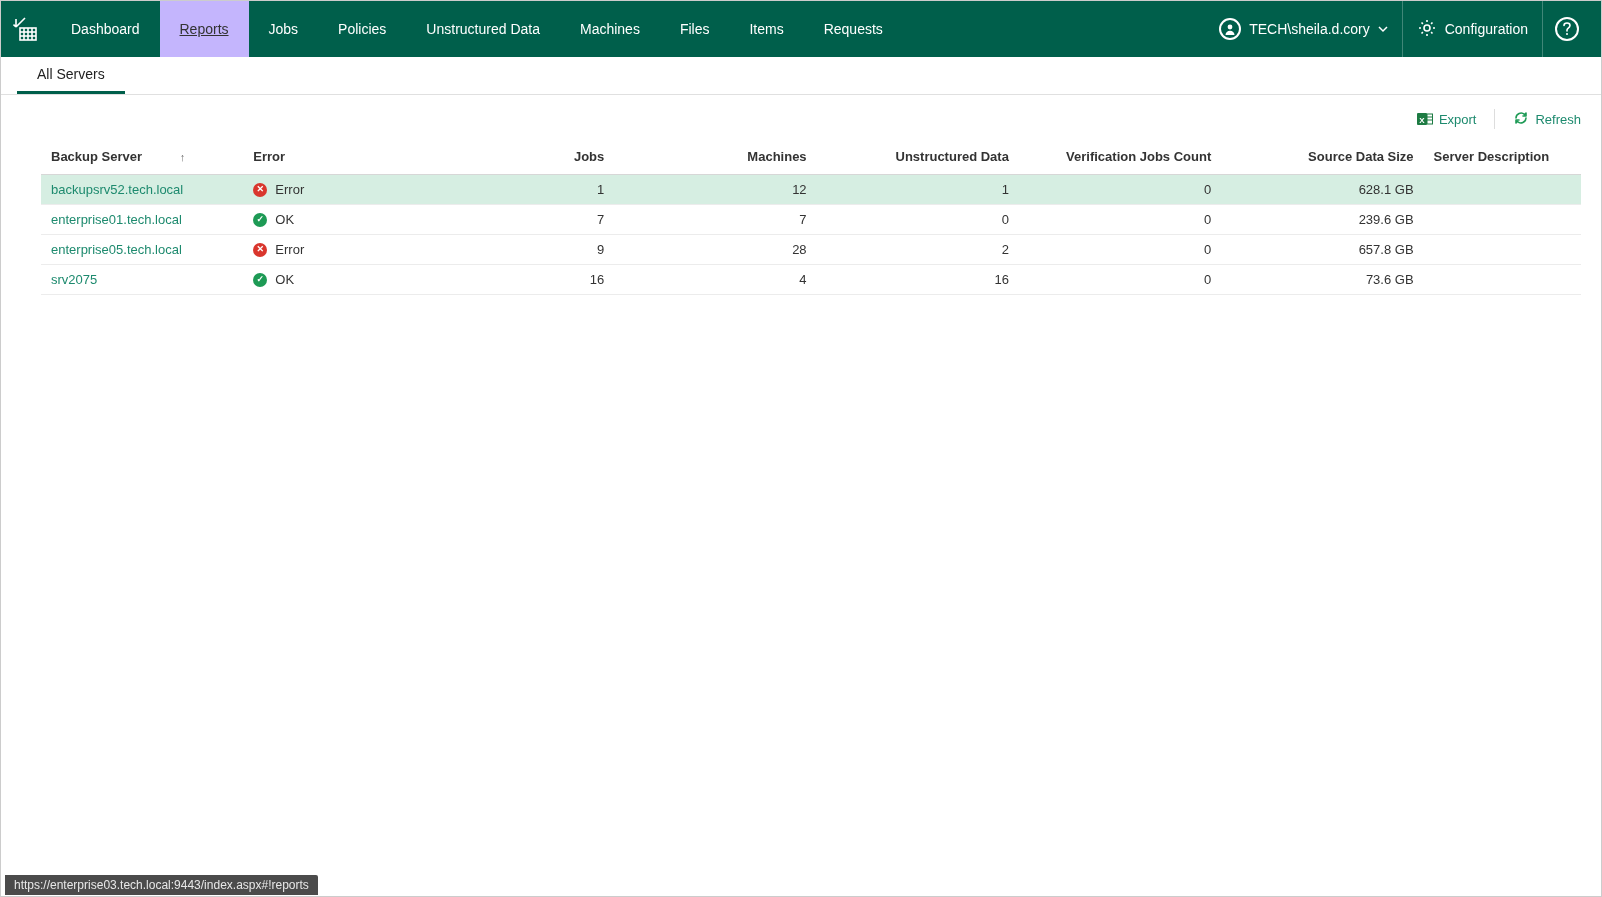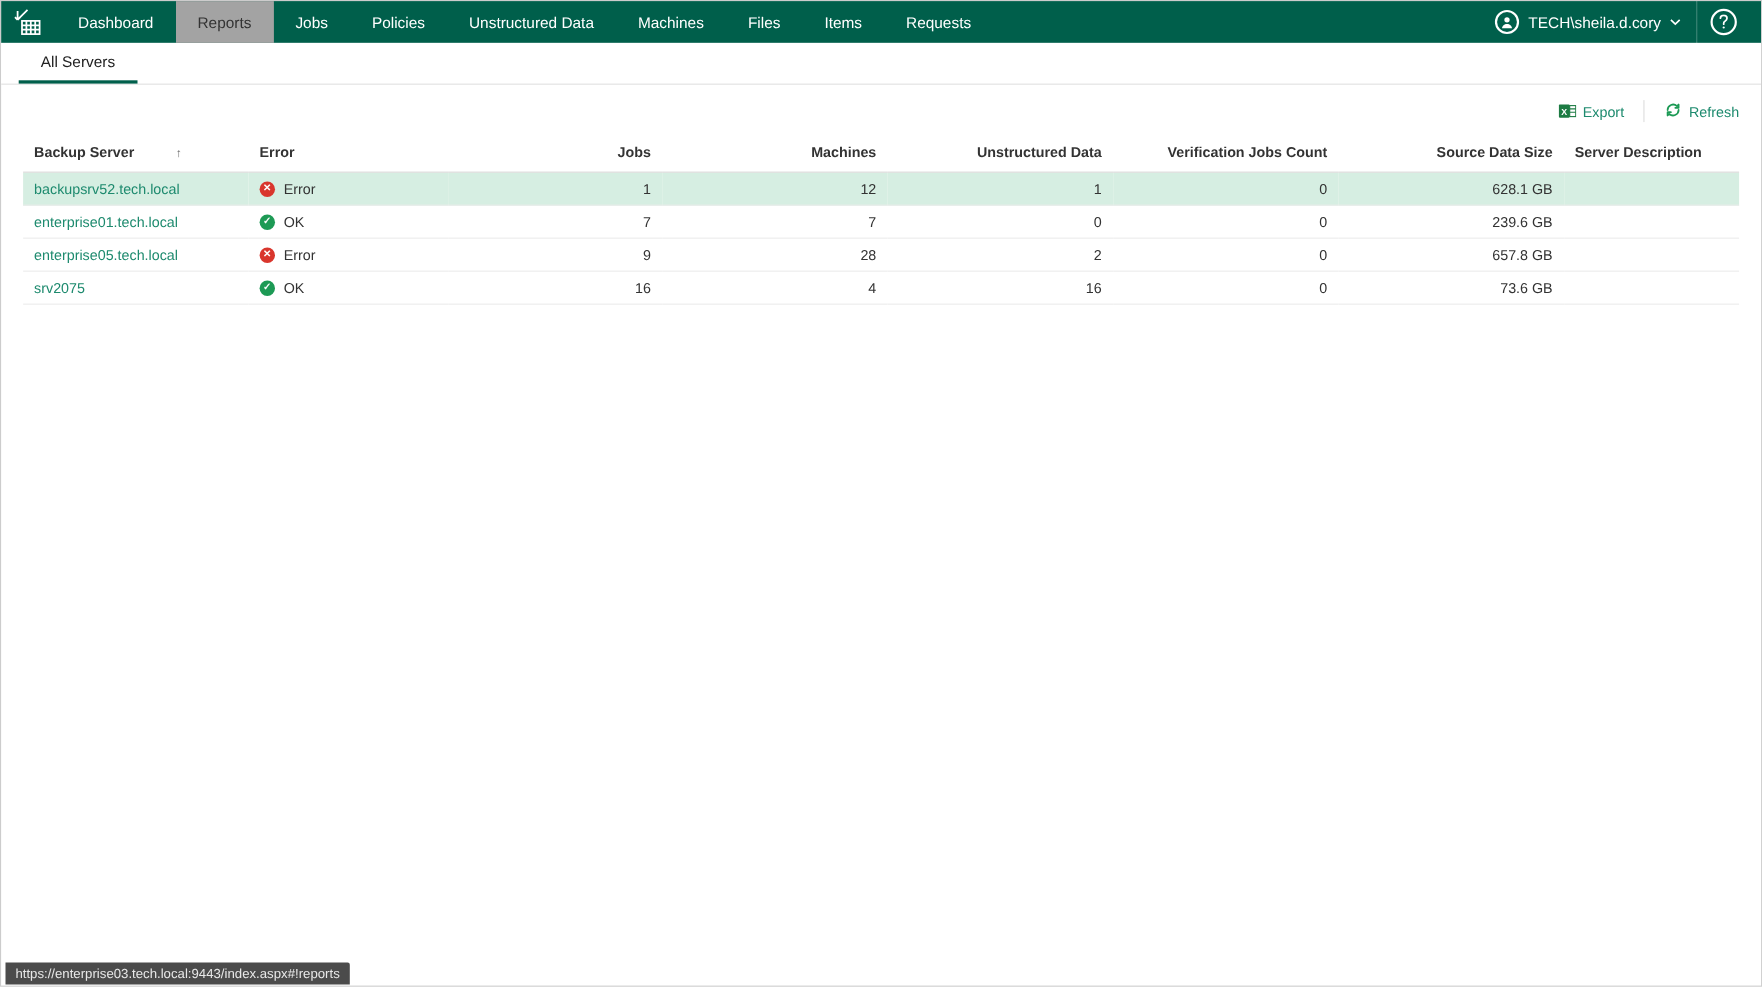--- a/index.html
+++ b/index.html
@@ -1,21 +1,21 @@
 <!DOCTYPE html>
 <html><head>
 <meta charset="utf-8">
 <style>
   * { box-sizing: border-box; margin: 0; padding: 0; }
   html, body { width: 100%; height: 100%; font-family: "Segoe UI", Arial, sans-serif; background: #fff; color: #222; }
   body { position: relative; overflow: hidden; border: 1px solid #ccc; }
 
   
   .topbar {
-    height: 38px;
+    height: 56px;
     background: #005f4b;
     display: flex;
     align-items: stretch;
     color: #fff;
     font-size: 14px;
   }
   .logo {
     width: 50px;
     display: flex;
     align-items: center;
@@ -25,22 +25,23 @@
   .nav-tabs { display: flex; align-items: stretch; }
   .nav-tab {
     display: flex;
     align-items: center;
     padding: 0 20px;
     cursor: pointer;
     color: #fff;
     white-space: nowrap;
   }
   .nav-tab.active {
-    background: #a3a3a3;
+    background: #c4b5fd;
     color: #333;
+    text-decoration: underline;
   }
   .topbar-spacer { flex: 1; }
   .topbar-right { display: flex; align-items: center; padding-right: 10px; }
   .user-block, .config-block {
     display: flex;
     align-items: center;
     gap: 8px;
     padding: 0 14px;
     cursor: pointer;
     height: 100%;
@@ -99,21 +100,21 @@
     width: 1px; height: 20px; background: #ddd;
   }
   .excel-icon {
     width: 16px; height: 16px;
     display: inline-flex; align-items: center; justify-content: center;
     color: #1d7b43;
   }
   .refresh-icon { color: #1d9a55; }
 
   
-  .table-wrap { padding: 0 20px; }
+  .table-wrap { padding: 0 20px; margin-left: 20px; }
   table { width: 100%; border-collapse: collapse; font-size: 13px; }
   thead th {
     text-align: left;
     padding: 10px 10px;
     border-bottom: 1px solid #d7d7d7;
     font-weight: 600;
     color: #333;
     white-space: nowrap;
   }
   thead th.right, tbody td.right { text-align: right; }
@@ -201,20 +202,31 @@
             <circle cx="6" cy="4" r="2.4" fill="#fff"></circle>
             <path d="M1.5 12c0-2.6 2-4.2 4.5-4.2s4.5 1.6 4.5 4.2" fill="#fff"></path>
           </svg>
       </span>
       <span>TECH\sheila.d.cory</span>
       <span>
         <svg width="10" height="10" viewBox="0 0 10 10">
             <path d="M1 3l4 4 4-4" stroke="#fff" stroke-width="1.5" fill="none"></path>
           </svg>
       </span>
+    </div>
+    <div class="config-block">
+      <span>
+        <svg width="20" height="20" viewBox="0 0 20 20">
+          <g fill="none" stroke="#fff" stroke-width="1.6">
+            <circle cx="10" cy="10" r="3"></circle>
+            <path d="M10 2v2M10 16v2M2 10h2M16 10h2M4.5 4.5l1.4 1.4M14.1 14.1l1.4 1.4M4.5 15.5l1.4-1.4M14.1 5.9l1.4-1.4"></path>
+          </g>
+        </svg>
+      </span>
+      <span>Configuration</span>
     </div>
     <div class="help-block">
       <span class="icon-circle" style="width:24px;height:24px;">
         <svg width="10" height="14" viewBox="0 0 10 14">
             <path d="M2 3.5C2 2 3.2 1 5 1s3 1 3 2.5S6.8 5.8 5.7 6.7C5.2 7.1 5 7.6 5 8.3v.7" stroke="#fff" stroke-width="1.6" fill="none" stroke-linecap="round"></path>
             <circle cx="5" cy="12" r="1" fill="#fff"></circle>
           </svg>
       </span>
     </div>
   </div>

